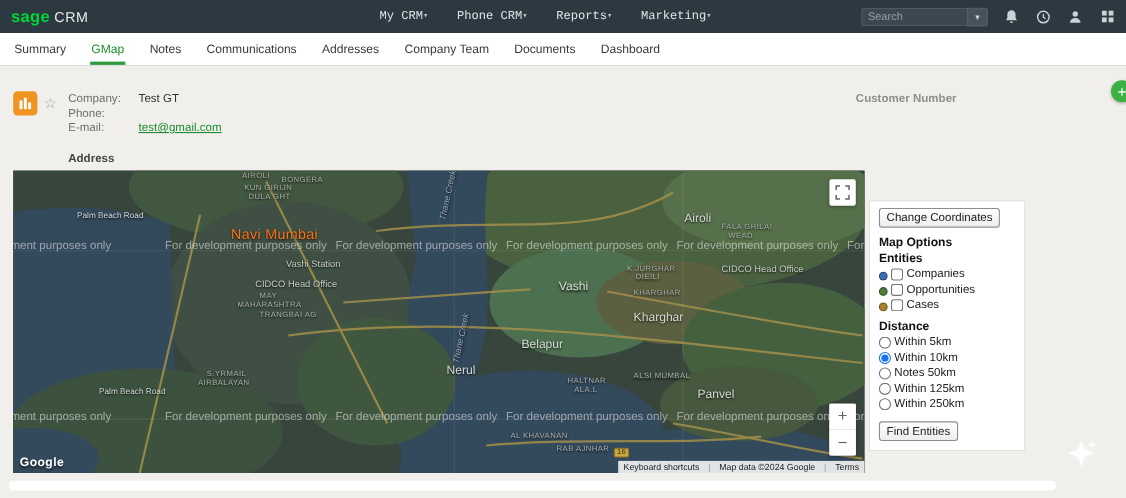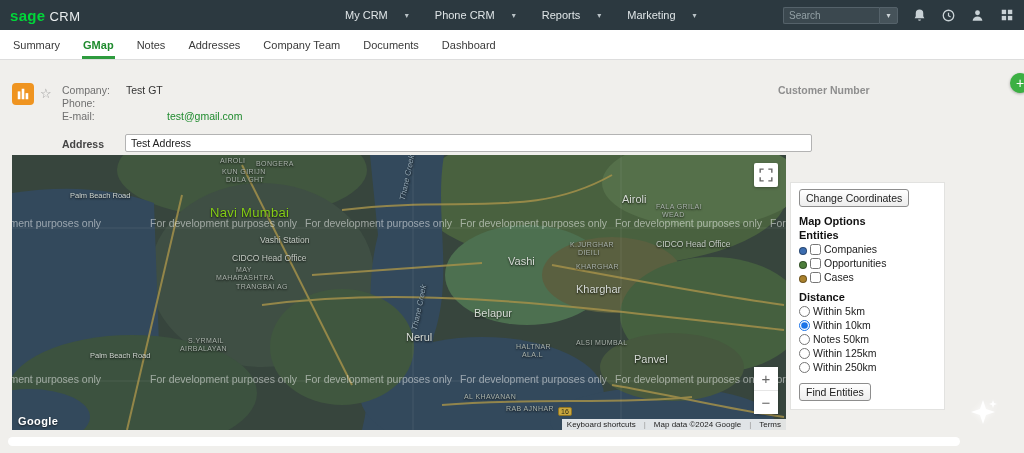--- a/index.html
+++ b/index.html
@@ -7,61 +7,61 @@
   body { font-family:"Liberation Sans","DejaVu Sans",sans-serif; }
   .page { position:relative; width:1024px; height:453px; overflow:hidden; background:#f0efec; }
 
   
   .topbar { position:absolute; left:0; top:0; width:1024px; height:30px; background:#2c3940;
             display:flex; align-items:center; padding:0 10px; }
   .brand { display:flex; align-items:baseline; gap:4px; min-width:120px; }
   .brand .sage { color:#00d639; font-weight:bold; font-size:15px; letter-spacing:.3px; }
   .brand .crm { color:#e9edee; font-size:13px; letter-spacing:.5px; }
   .topnav { display:flex; gap:26px; margin-left:215px; }
-  .nav-item { color:#dfe5e7; font-size:11px; cursor:pointer; display:flex; align-items:center; gap:17px; }
+  .nav-item { color:#dfe5e7; font-size:11px; cursor:pointer; display:flex; align-items:flex-start; gap:0;font-family:Liberation Mono, monospace; }
   .nav-item .caret { font-size:8px; color:#b9c2c6; }
   .topright { margin-left:auto; display:flex; align-items:center; gap:14px; }
   .searchwrap { display:flex; align-items:stretch; height:17px; }
   .searchwrap input { width:96px; height:17px; background:#3b484f; border:1px solid #55626a; border-right:none;
             border-radius:2px 0 0 2px; color:#cdd5d8; font-size:10px; padding:0 5px; outline:none; }
   .searchwrap input::placeholder { color:#93a0a5; }
   .search-caret { width:19px; background:#46535a; border:1px solid #55626a; border-radius:0 2px 2px 0;
             color:#cdd5d8; font-size:8px; display:flex; align-items:center; justify-content:center; cursor:pointer; }
   .tb-icon { width:15px; height:15px; display:flex; align-items:center; justify-content:center; cursor:pointer; }
 
   
   .tabbar { position:absolute; left:0; top:30px; width:1024px; height:30px; background:#ffffff;
             border-bottom:1px solid #ddd; display:flex; align-items:flex-end; gap:21px; padding:0 0 0 12px; }
   .tab { font-size:11px; color:#3a3a3a; padding:7px 1px 8px; cursor:pointer; white-space:nowrap; }
-  .tab.active { color:#1f8b2e; font-weight:bold; padding-bottom:5px; border-bottom:3px solid #2e9b3e; }
+  .tab.active { color:#1f8b2e; font-weight:normal; padding-bottom:5px; border-bottom:3px solid #2e9b3e; }
 
   
   .company-icon { position:absolute; left:12px; top:83px; width:22px; height:22px; background:#ef9420;
             border-radius:4px; display:flex; align-items:center; justify-content:center; cursor:pointer; }
   .star { position:absolute; left:40px; top:86px; color:#9a9a9a; font-size:13px; cursor:pointer; }
   .fields { position:absolute; left:62px; top:84px; }
   .field-row { height:13px; font-size:10.5px; margin-bottom:0; display:flex; }
   .field-label { color:#6f6f6f; width:64px; display:inline-block; }
   .field-value { color:#333; }
-  .field-value.link { color:#1f8b2e; cursor:pointer;margin-left:41px; }
+  .field-value.link { color:#1f8b2e; text-decoration:underline; cursor:pointer; }
   .customer-number { position:absolute; left:778px; top:84px; font-size:10.5px; font-weight:bold; color:#8e8e8e; }
   .fab { position:absolute; left:1010px; top:73px; width:20px; height:20px; border-radius:50%;
             background:#3cb043; color:#fff; font-size:14px; line-height:18px; text-align:center; border:none;
             box-shadow:0 1px 3px rgba(0,0,0,.3); cursor:pointer; }
 
   .address-label { position:absolute; left:62px; top:138px; font-size:10.5px; font-weight:bold; color:#444; }
   .address-input { position:absolute; left:125px; top:134px; width:687px; height:18px; border:1px solid #b3b3b3;
             border-radius:2px; font-size:10.5px; padding:0 5px; color:#222; background:#fff; outline:none; }
 
   
   .map { position:absolute; left:12px; top:155px; width:774px; height:275px; overflow:hidden;
             background:#37453d; cursor:grab; }
   .map svg.terrain { position:absolute; left:0; top:0; }
   .ml { position:absolute; white-space:nowrap; pointer-events:none; text-shadow:0 1px 2px rgba(0,0,0,.85); }
-  .ml-city-lg { font-size:13px; color:#84cc16; font-weight:500; letter-spacing:.3px; }
+  .ml-city-lg { font-size:13px; color:#f97316; font-weight:500; letter-spacing:.3px; }
   .ml-city { font-size:11px; color:#d6dbd5; }
   .ml-town { font-size:8.5px; color:#c4cbc4; }
   .ml-tiny { font-size:7px; color:#a9b2ab; letter-spacing:.4px; }
   .ml-road { font-size:7.5px; color:#cfd5cf; }
   .ml-creek { font-size:8px; font-style:italic; color:#93a7b4; transform:rotate(-78deg); }
   .wm { position:absolute; font-size:10.5px; color:rgba(255,255,255,.5); white-space:nowrap; pointer-events:none; }
   .fullscreen-btn { position:absolute; right:8px; top:8px; width:24px; height:24px; background:#fff; border:none;
             border-radius:2px; box-shadow:0 1px 3px rgba(0,0,0,.3); display:flex; align-items:center; justify-content:center; cursor:pointer; }
   .zoomctl { position:absolute; right:8px; bottom:16px; width:24px; background:#fff; border-radius:2px;
             box-shadow:0 1px 3px rgba(0,0,0,.3); display:flex; flex-direction:column; }
@@ -69,21 +69,21 @@
   .zoomctl .zdiv { height:1px; background:#e6e6e6; }
   .google-logo { position:absolute; left:6px; bottom:3px; color:#fff; font-size:11px; font-weight:bold;
             letter-spacing:.4px; text-shadow:0 1px 2px rgba(0,0,0,.6); cursor:pointer; }
   .map-attrib { position:absolute; right:0; bottom:0; background:rgba(255,255,255,.85); display:flex; gap:8px;
             padding:1px 5px; font-size:8px; color:#222; align-items:center; }
   .map-attrib .sep { color:#999; }
   .road-shield { position:absolute; left:546px; top:252px; background:#c9a73e; color:#2c2c18; font-size:7px;
             padding:0 2px; border-radius:2px; border:1px solid #8f7424; pointer-events:none; }
 
   
-  .map-panel { position:absolute; left:790px; top:182px; width:155px; background:#fff; border:1px solid #e2e2e0;
+  .map-panel { position:absolute; left:790px; top:182px; width:142px; background:#fff; border:1px solid #e2e2e0;
             padding:5px 8px 8px; }
   .btn { font-size:10.5px; color:#222; background:linear-gradient(#fff,#ededed); border:1px solid #8d8d8d;
             border-radius:3px; padding:2px 6px; cursor:pointer; }
   .panel-heading { font-size:11px; font-weight:bold; color:#111; } .mt8 { margin-top:8px; } .mt2 { margin-top:2px; }
   .entity-row, .dist-row { display:flex; align-items:flex-end; gap:3px; font-size:10.5px; color:#222;
             margin:2px 0; cursor:pointer; }
   .entity-row .dot { width:8px; height:8px; border-radius:50%; border:1px solid rgba(0,0,0,.35); flex:0 0 auto; }
   .entity-row input, .dist-row input { width:11px; height:11px; margin:0; accent-color:#1a73e8; cursor:pointer; }
 
   
@@ -149,20 +149,21 @@
             <rect x="9" y="9" width="5" height="5" fill="#c9d2d6"></rect>
           </svg>
       </span>
     </div>
   </header>
 
   <nav class="tabbar">
       <div class="tab">Summary</div>
       <div class="tab active">GMap</div>
       <div class="tab">Notes</div>
+      <div class="tab">Communications</div>
       <div class="tab">Addresses</div>
       <div class="tab">Company Team</div>
       <div class="tab">Documents</div>
       <div class="tab">Dashboard</div>
     </nav>
 
   <div class="company-icon">
     <svg width="14" height="14" viewBox="0 0 16 16">
         <rect x="2" y="5" width="3" height="9" fill="#fff"></rect>
         <rect x="6.5" y="2" width="3" height="12" fill="#fff"></rect>
@@ -181,21 +182,20 @@
       </div>
       <div class="field-row">
         <span class="field-label">E-mail:</span>
         <span class="field-value link">test@gmail.com</span>
       </div>
     </div>
   <div class="customer-number">Customer Number</div>
   <button class="fab">+</button>
 
   <label class="address-label">Address</label>
-  <input class="address-input" type="text" value="Test Address" style="">
 
   <div class="map">
     <svg class="terrain" width="774" height="275" viewBox="0 0 774 275">
       <rect x="0" y="0" width="774" height="275" fill="#37453d"></rect>
       <ellipse cx="230" cy="15" rx="125" ry="48" fill="#41573f"></ellipse>
       <ellipse cx="590" cy="40" rx="185" ry="72" fill="#49613f"></ellipse>
       <ellipse cx="690" cy="28" rx="100" ry="44" fill="#55704a"></ellipse>
       <ellipse cx="250" cy="120" rx="112" ry="92" fill="#3f4f44"></ellipse>
       <path d="M0,38 Q80,26 142,48 L150,275 L0,275 Z" fill="#33495c"></path>
       <ellipse cx="120" cy="238" rx="125" ry="58" fill="#3c523f"></ellipse>

